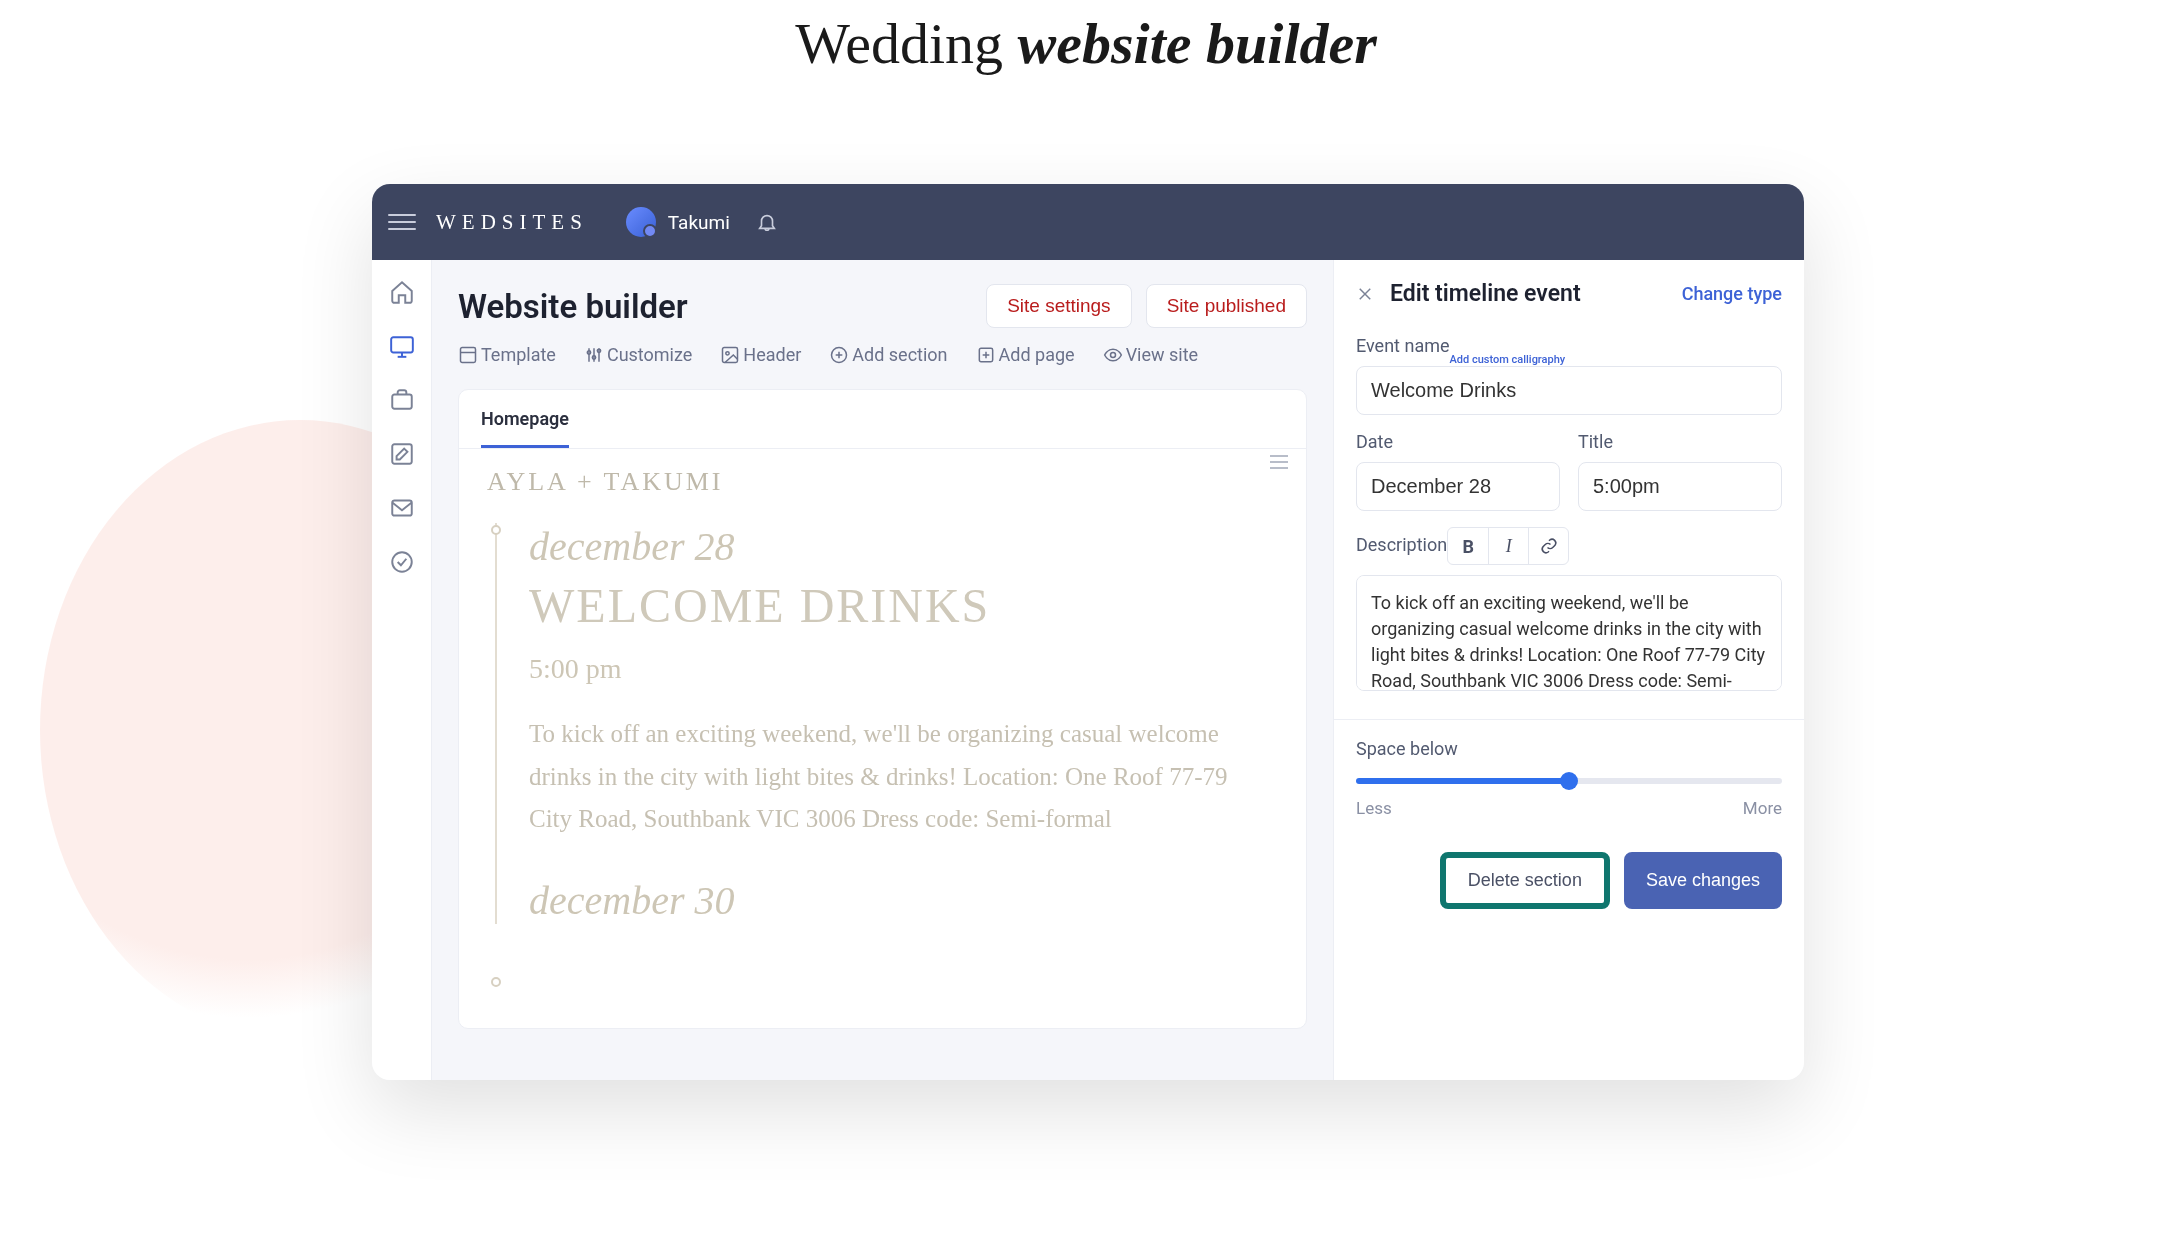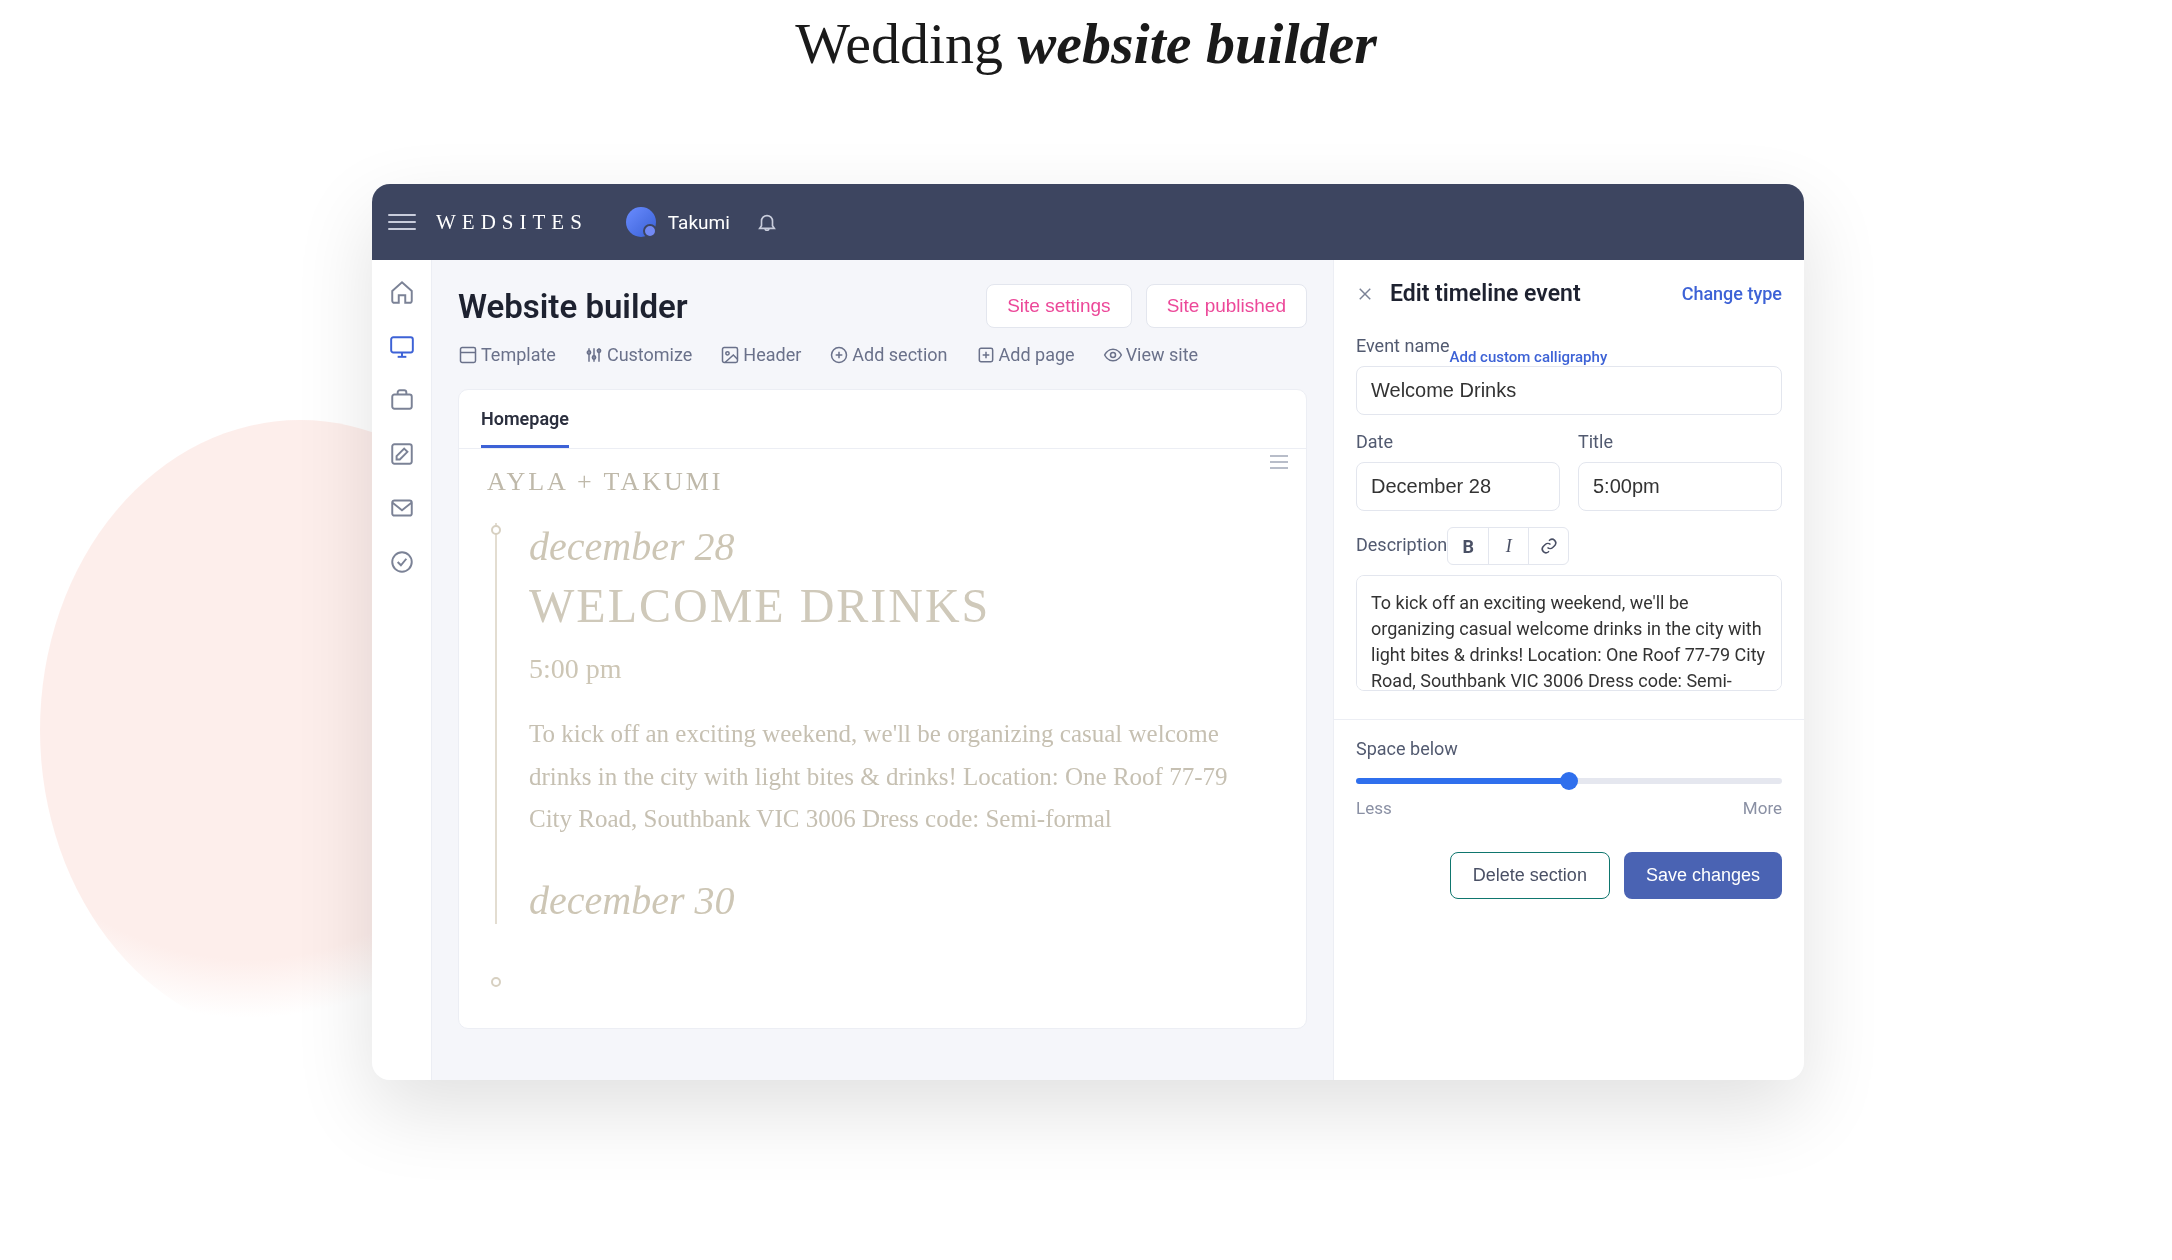--- a/index.html
+++ b/index.html
@@ -76,21 +76,21 @@
     .rail{width:60px;background:#fff;border-right:1px solid #eceef4;display:flex;flex-direction:column;align-items:center;padding-top:18px;gap:26px;}
     .rail-item{width:28px;height:28px;display:flex;align-items:center;justify-content:center;cursor:pointer;}
     .rail-item svg{width:26px;height:26px;}
     .rail-item .rs{fill:none;stroke:#7b8296;stroke-width:1.8;}
     .rail-item.active .rs{stroke:#3d62d6;}
     .main{flex:1;display:flex;}
     .builder{flex:1;padding:24px 26px;}
     .builder-header{display:flex;align-items:center;justify-content:space-between;}
     .builder-title{font-size:33px;font-weight:600;color:#1e2230;}
     .builder-actions{display:flex;gap:14px;}
-    .pill-btn{background:#fff;border:1px solid #e3e6ee;border-radius:8px;padding:10px 20px;font-size:19px;color:#ec4899;cursor:pointer;}
+    .pill-btn{background:#fff;border:1px solid #e3e6ee;border-radius:8px;padding:10px 20px;font-size:19px;color:#b91c1c;cursor:pointer;}
     .toolbar{display:flex;gap:28px;margin-top:16px;color:#6a718a;font-size:18px;}
     .tool{display:flex;align-items:center;gap:3px;cursor:pointer;}
     .tool svg{width:20px;height:20px;}
     .tool .ti{fill:none;stroke:#6a718a;stroke-width:1.8;}
     .canvas{background:#fff;border:1px solid #eceef4;border-radius:10px;margin-top:24px;height:640px;overflow:hidden;position:relative;}
     .tab-strip{padding:18px 22px 0;border-bottom:1px solid #eceef4;}
     .tab{display:inline-block;font-size:18px;color:#2b2f3e;font-weight:600;padding-bottom:16px;border-bottom:3px solid #3d62d6;}
     .preview{padding:18px 28px 0 28px;position:relative;}
     .three-lines{position:absolute;right:18px;top:6px;display:flex;flex-direction:column;gap:4px;cursor:pointer;}
     .three-lines span{display:block;width:18px;height:2px;background:#b8bdc9;}
@@ -108,37 +108,37 @@
     .panel{width:471px;background:#fff;border-left:1px solid #eceef4;display:flex;flex-direction:column;}
     .panel-head{display:flex;align-items:center;padding:20px 22px;justify-content:space-between;}
     .panel-head-left{display:flex;align-items:center;gap:16px;}
     .close-x{width:18px;height:18px;cursor:pointer;}
     .close-x svg{width:100%;height:100%;}
     .panel-title{font-size:23px;font-weight:600;color:#1e2230;}
     .change-type{color:#3d62d6;font-size:18px;cursor:pointer;font-weight:500;}
     .panel-body{padding:0 22px;}
     .field-row{display:flex;justify-content:flex-start;align-items:flex-end;margin-top:8px;}
     .label{font-size:18px;color:#525a70;margin-bottom:10px;display:block;}
-    .link-action{color:#3d62d6;font-size:15px;cursor:pointer;font-weight:500;}
+    .link-action{color:#3d62d6;font-size:11px;cursor:pointer;font-weight:500;}
     .text-input{width:100%;border:1px solid #e3e6ee;border-radius:8px;padding:12px 14px;font-size:20px;color:#333;outline:none;}
     .two-col{display:flex;gap:18px;margin-top:16px;}
     .col{flex:1;}
     .rte-tools{display:flex;border:1px solid #e3e6ee;border-radius:6px;overflow:hidden;}
     .rte-btn{width:40px;height:36px;display:flex;align-items:center;justify-content:center;border-left:1px solid #e3e6ee;cursor:pointer;font-size:18px;color:#4a5065;}
     .rte-btn:first-child{border-left:none;font-weight:bold;}
     .rte-btn:nth-child(2){font-style:italic;font-family:Georgia,serif;}
     .textarea{width:100%;border:1px solid #e3e6ee;border-radius:8px;padding:14px;font-size:18px;color:#333;min-height:116px;resize:none;outline:none;line-height:1.45;font-family:inherit;margin-top:10px;}
     .divider{height:1px;background:#eceef4;margin:24px -22px 0;}
     .slider-wrap{margin-top:18px;}
     .slider{width:100%;appearance:none;height:6px;border-radius:3px;background:linear-gradient(to right,#2f6fed 0%,#2f6fed 50%,#e5e7ef 50%,#e5e7ef 100%);outline:none;}
     .slider::-webkit-slider-thumb{appearance:none;width:18px;height:18px;border-radius:50%;background:#2f6fed;cursor:pointer;}
     .slider::-moz-range-thumb{width:18px;height:18px;border-radius:50%;background:#2f6fed;border:none;cursor:pointer;}
     .slider-labels{display:flex;justify-content:space-between;font-size:17px;color:#8a90a4;margin-top:10px;}
     .panel-footer{padding:24px 22px;display:flex;justify-content:flex-end;gap:14px;margin-top:10px;}
-    .btn-outline{background:#fff;border:1px solid #0f766e;border-radius:8px;padding:12px 22px;font-size:18px;color:#4a5065;cursor:pointer;}
+    .btn-outline{background:#fff;border:6px solid #0f766e;border-radius:8px;padding:12px 22px;font-size:18px;color:#4a5065;cursor:pointer;}
     .btn-primary{background:#4a63b3;border:none;border-radius:8px;padding:12px 22px;font-size:18px;color:#fff;cursor:pointer;font-weight:500;}
   </style>
 </head>
 <body>
 
 <div class="page-hero">
   <span>Wedding </span><span class="italic">website builder</span>
 </div>
 
 <div class="blob"></div>

